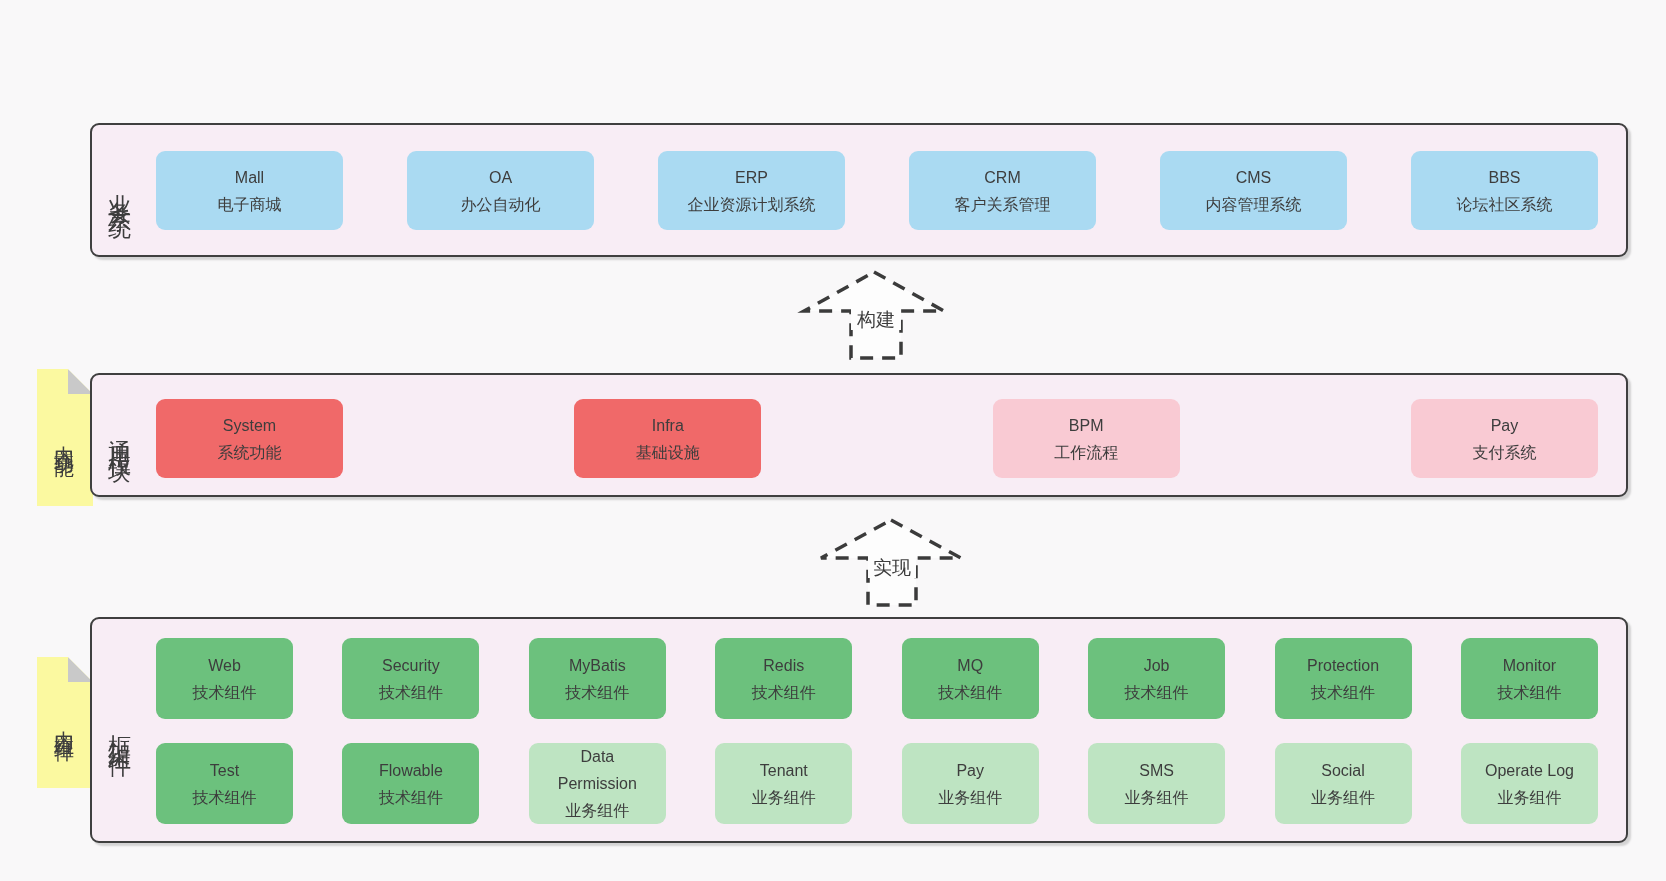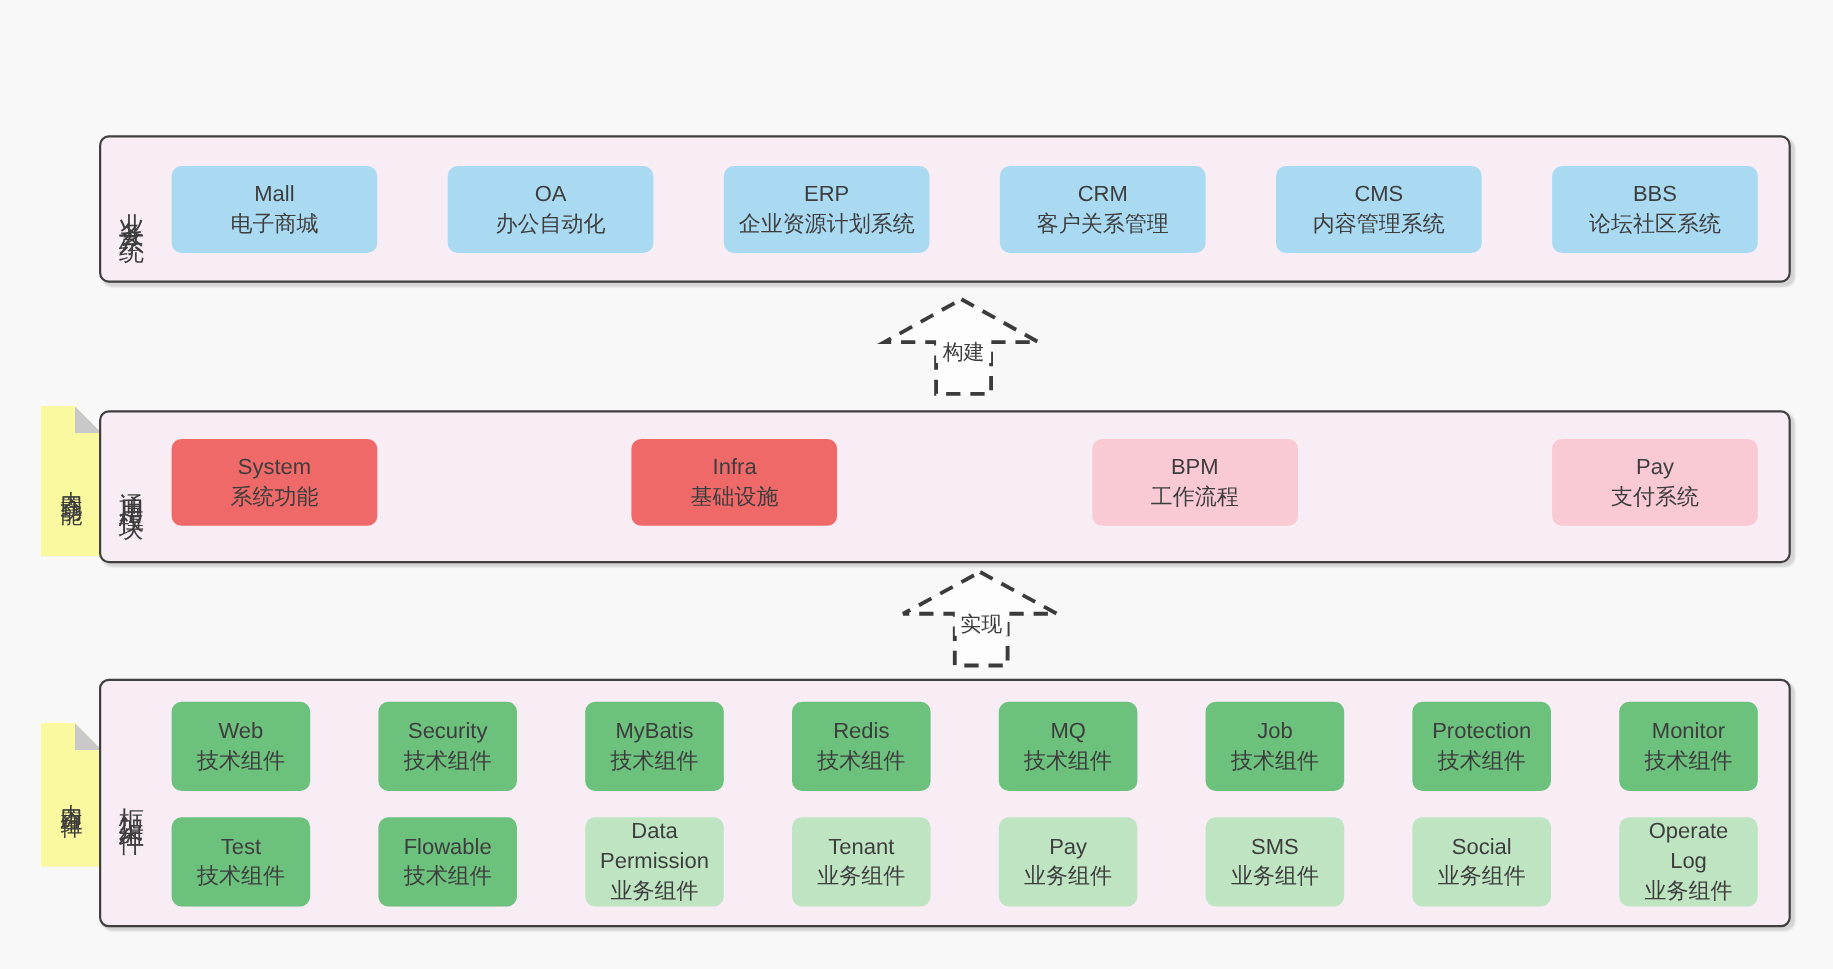--- a/index.html
+++ b/index.html
@@ -9,40 +9,40 @@
     font-family:"Liberation Sans","DejaVu Sans",sans-serif;
     color:#3d3d3d;
   }
   
   .layer{
     position:absolute;left:90px;width:1538px;box-sizing:border-box;
     background:#f8edf5;border:2.5px solid #3f3f3f;border-radius:9px;
     box-shadow:3px 3px 2px rgba(0,0,0,0.15);z-index:2;
   }
   #layer-business{top:123px;height:134px;}
-  #layer-modules{top:373px;height:139px;}
+  #layer-modules{top:373px;height:124px;}
   #layer-framework{top:617px;height:226px;}
   .layer-label{
     position:absolute;left:13px;top:50%;transform:translateY(-50%);
     writing-mode:vertical-rl;text-orientation:upright;
     font-size:23px;letter-spacing:7px;color:#3d3d3d;white-space:nowrap;
   }
   
   .row{position:absolute;left:64px;right:28px;display:flex;justify-content:space-between;}
   .row-business{top:26px;}
   .row-modules{top:24px;}
   .row-fw1{top:19px;}
   .row-fw2{top:124px;}
   .node{
     border-radius:9px;box-sizing:border-box;padding:0 12px;
     display:flex;flex-direction:column;align-items:center;justify-content:center;
-    text-align:center;font-size:20px;line-height:27px;color:#3d3d3d;
+    text-align:center;font-size:16px;line-height:27px;color:#3d3d3d;
   }
   .row-business .node,.row-modules .node{width:187px;height:79px;}
-  .row-fw1 .node,.row-fw2 .node{width:126px;height:81px;}
+  .row-fw1 .node,.row-fw2 .node{width:137px;height:81px;}
   .blue{background:#aadaf2;}
   .red{background:#f06969;}
   .pink{background:#f9cad3;}
   .green{background:#6cc17d;}
   .lightgreen{background:#bee4c2;}
   
   .note{
     position:absolute;left:37px;width:56px;z-index:1;background:#fbf9a0;
     clip-path:polygon(0 0,calc(100% - 25px) 0,100% 25px,100% 100%,0 100%);
     display:flex;align-items:center;justify-content:center;

